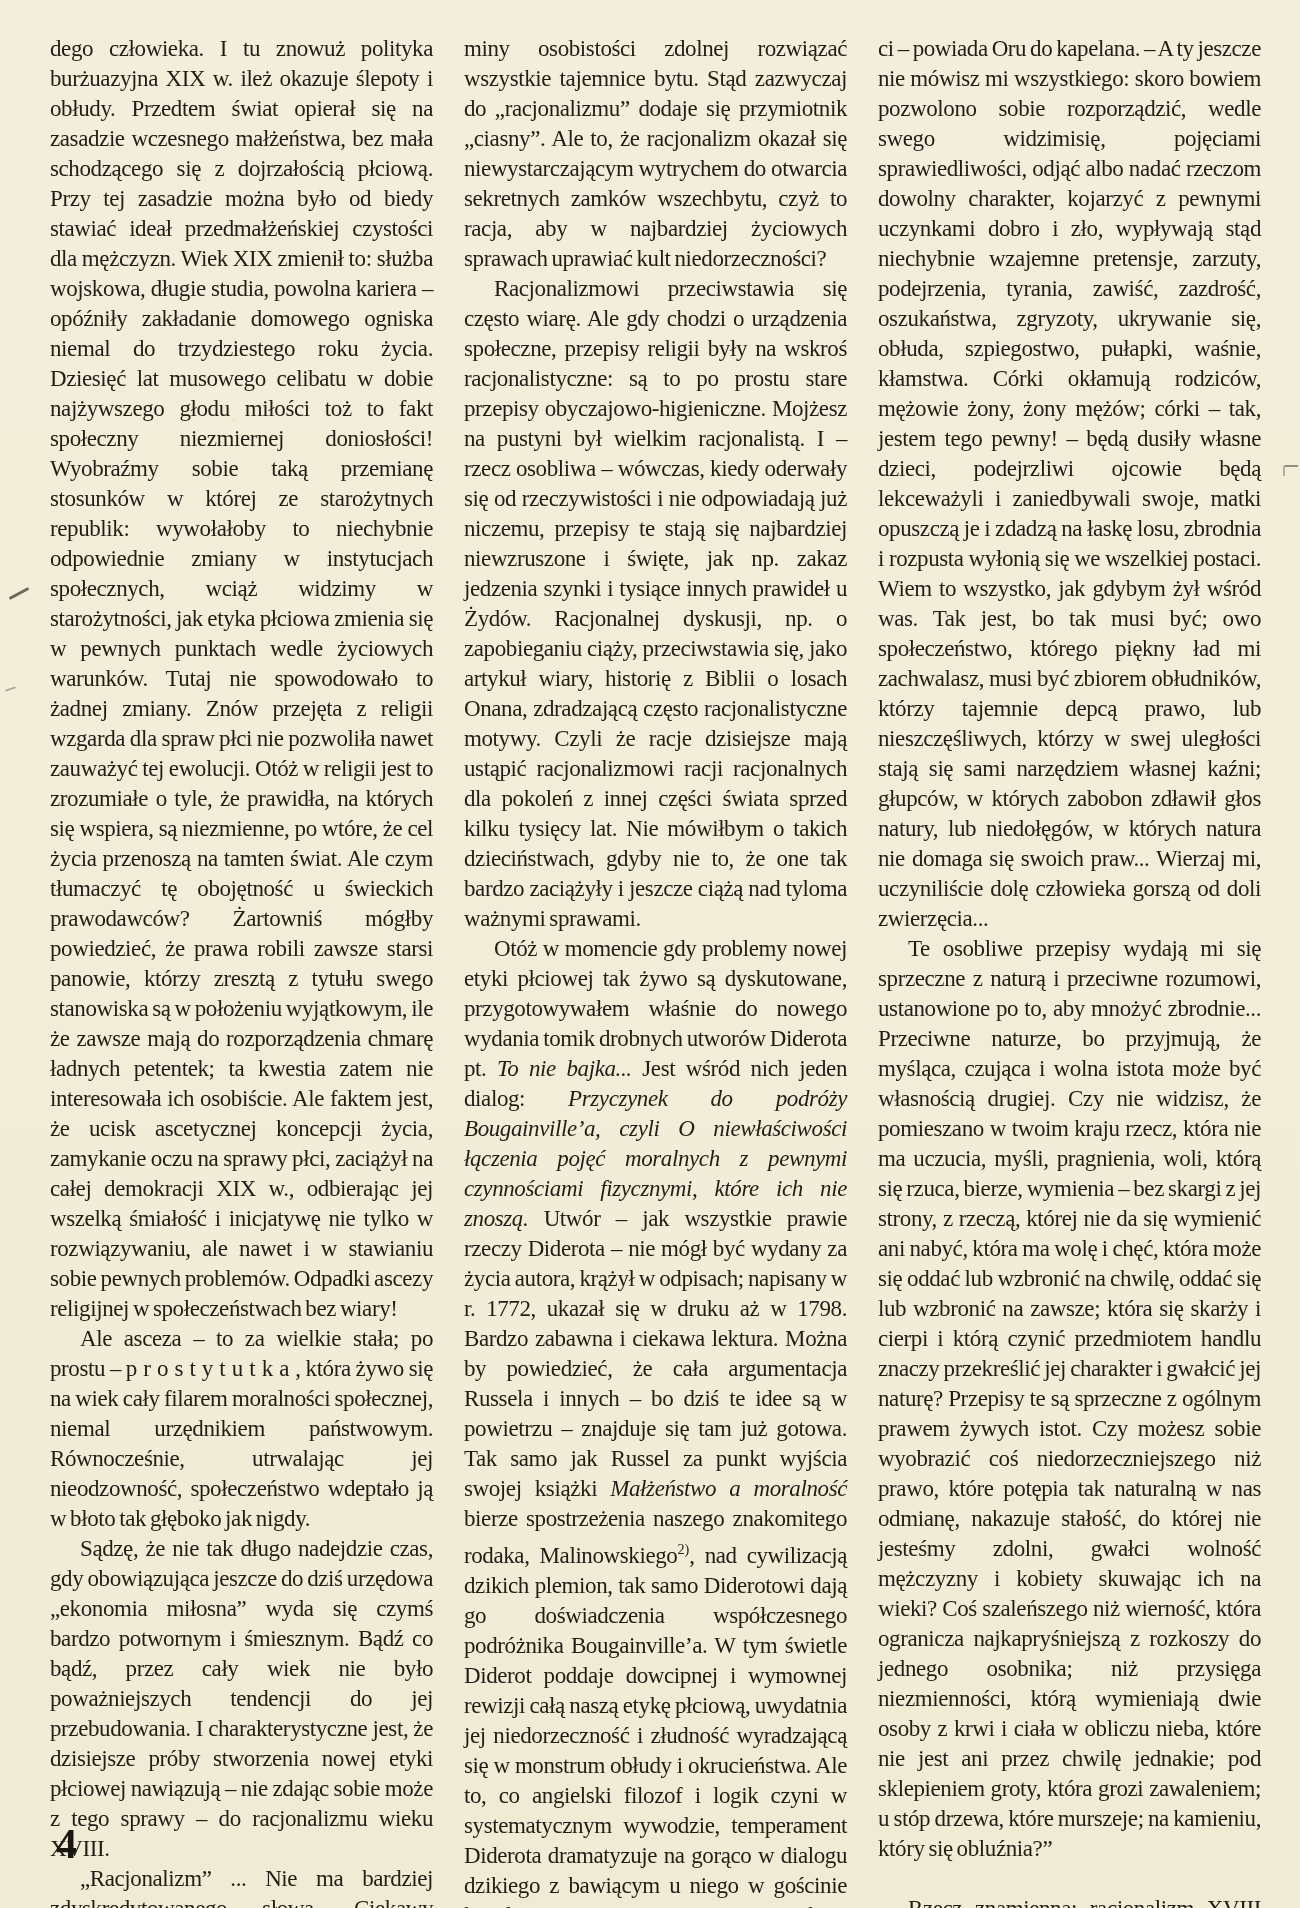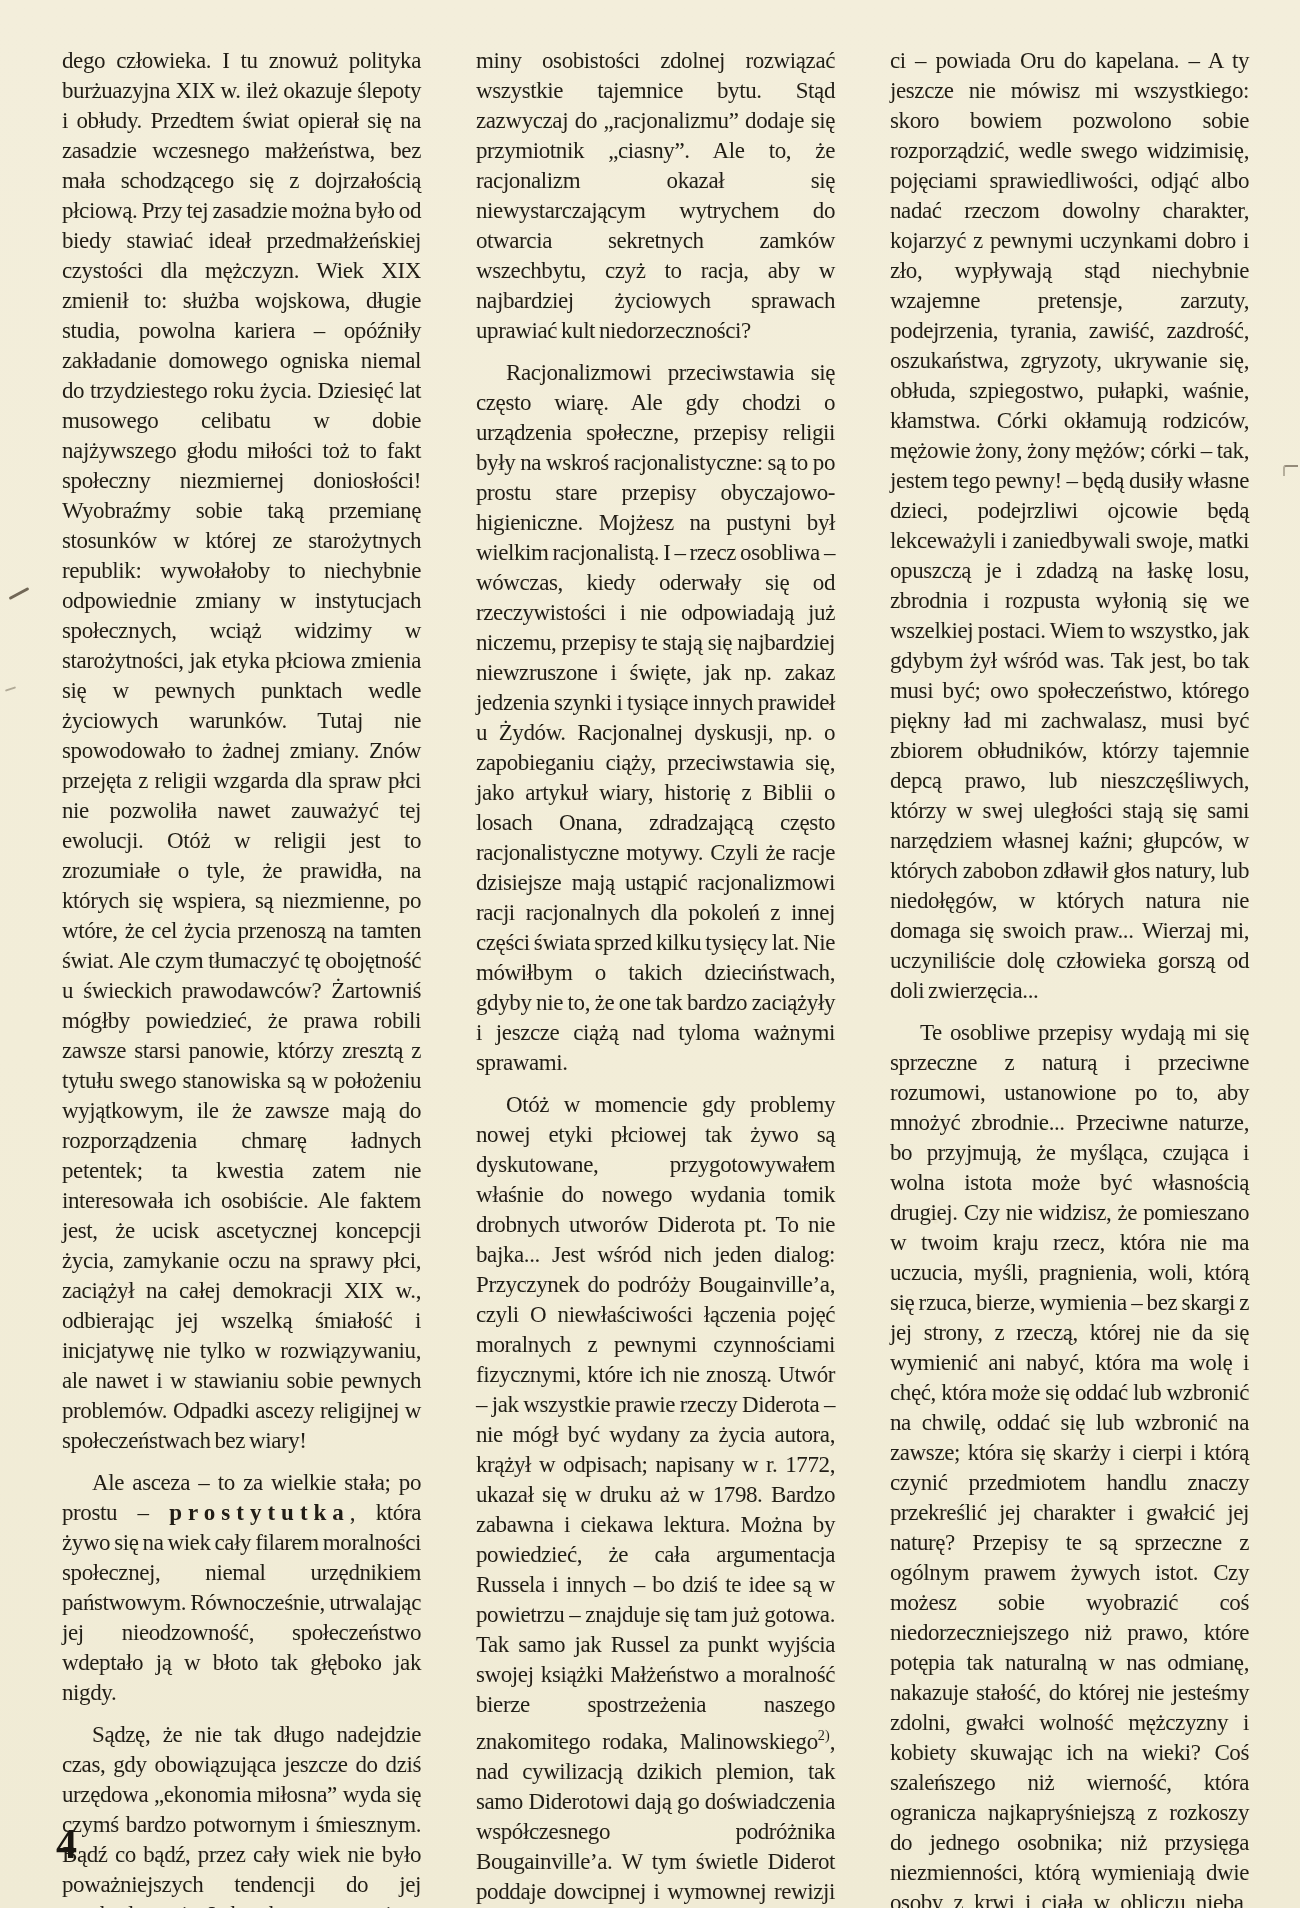--- a/index.html
+++ b/index.html
@@ -36,27 +36,27 @@
     flex: 0 0 383px;
     width: 383px;
     font-size: 23px;
     line-height: 30px;
     letter-spacing: -0.4px;
     word-spacing: -1.5px;
     text-align: justify;
     hyphens: auto;
   }
   .col p {
-    margin: 12px;
+    margin: 0;
     padding: 0;
   }
   .col p.indent { text-indent: 30px; }
   .col p.gap { margin-top: 30px; }
-  .it { }
-  .sp { letter-spacing: 6px; font-weight: bold; }
+  .it { font-style: italic; }
+  .sp { letter-spacing: 6px; }
   .sup {
     vertical-align: super;
     font-size: 0.62em;
     letter-spacing: 0;
   }
   .page-number {
     position: absolute;
     left: 56px;
     top: 1820px;
     font-size: 42px;

